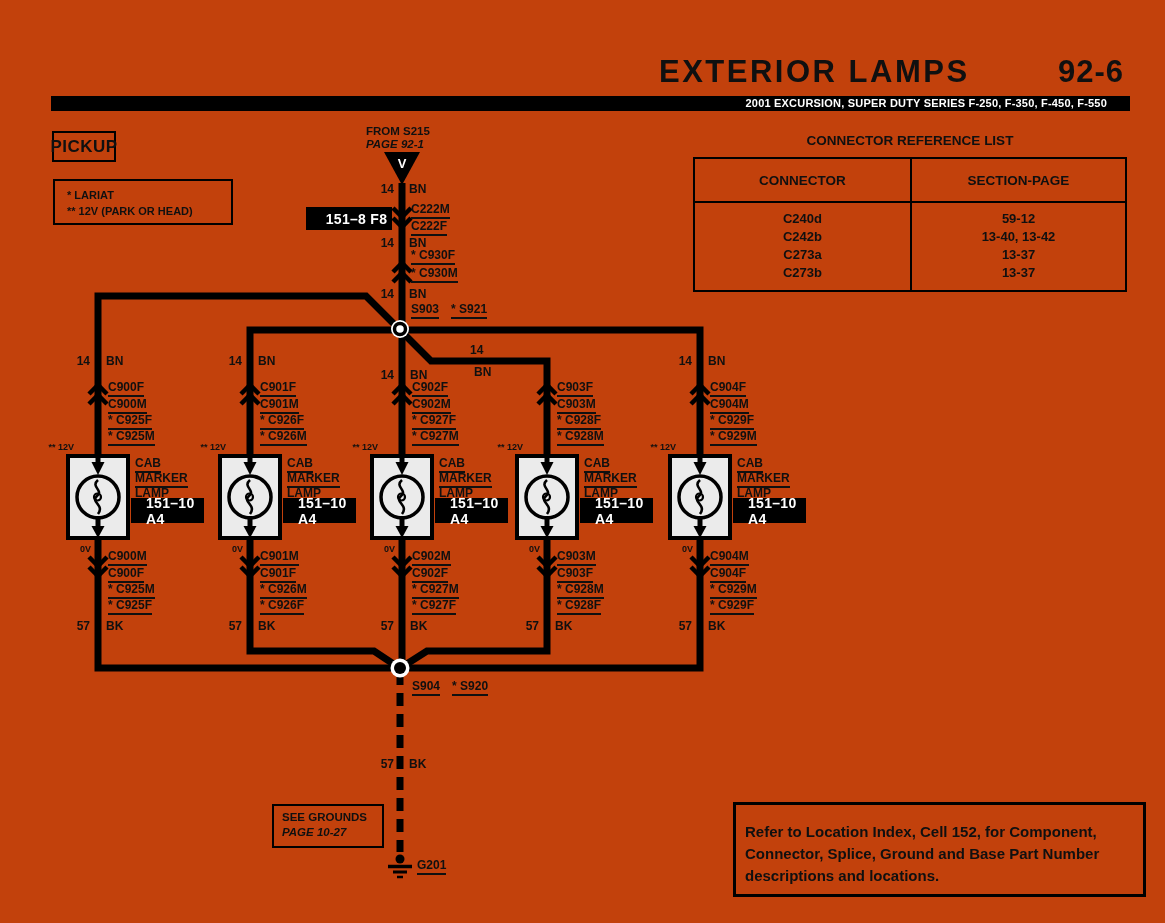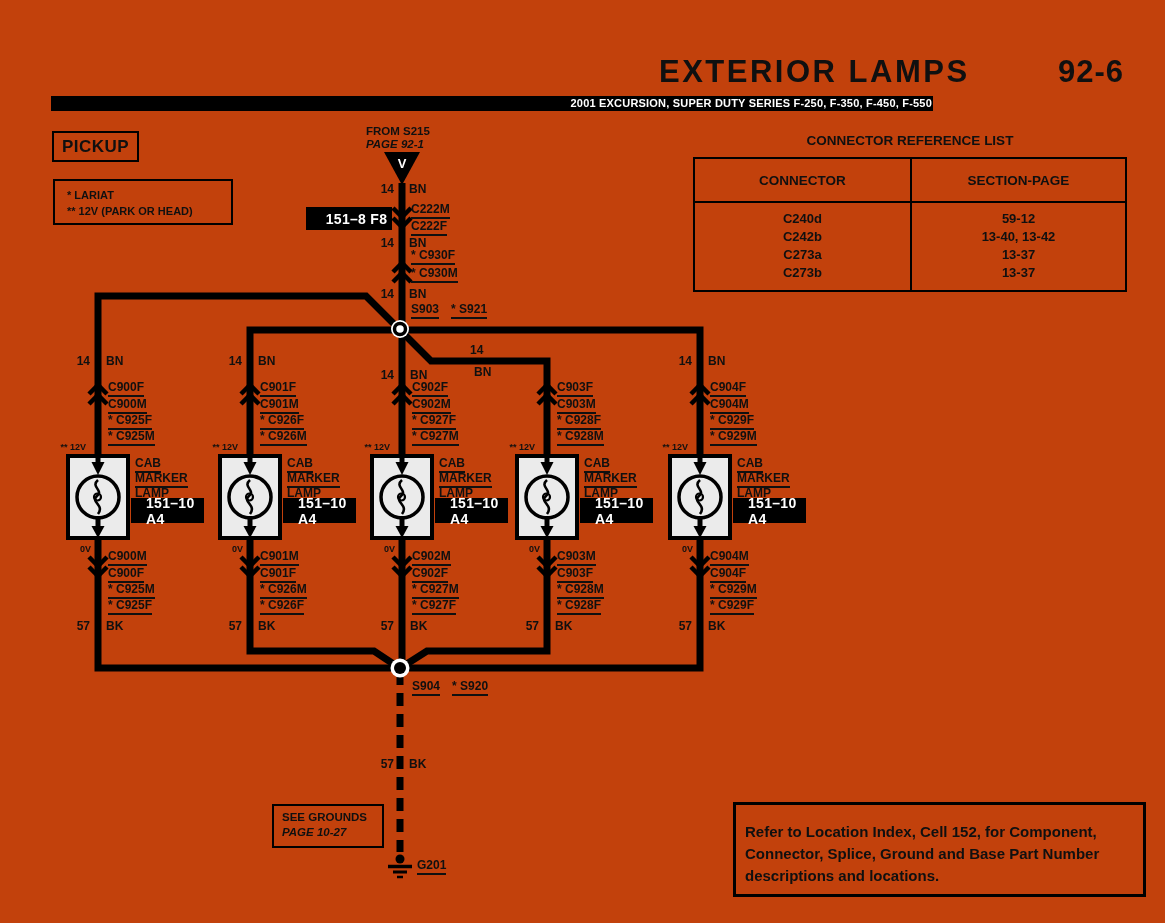--- a/index.html
+++ b/index.html
@@ -15,26 +15,26 @@
   .rt{ text-align:right; }
   .it{ font-style:italic; }
   .sm{ font-size:9px; line-height:10px; }
   .cellbox{ position:absolute; background:#000; color:#fff; font-weight:700;
             font-size:14px; letter-spacing:.3px; display:flex; align-items:center;
             justify-content:center; z-index:3;padding-left:15px; }
 
   
   .title{ left:659px; top:55px; font-size:31px; letter-spacing:2.5px; line-height:33px; }
   .pageno{ left:1038px; top:55px; width:86px; text-align:right; font-size:31px; letter-spacing:1px; line-height:33px; }
-  .modelbar{ position:absolute; left:51px; top:96px; width:882px; height:15px; background:#000;
+  .modelbar{ position:absolute; left:51px; top:96px; width:1079px; height:15px; background:#000;
              color:#fff; font-weight:700; font-size:11px; line-height:15px; text-align:right;
-             padding-right:1px; letter-spacing:.2px; z-index:3; }
-
-  
-  .pickupbox{ position:absolute; left:52px; top:131px; width:87px; height:31px; border:2.5px solid #000;
+             padding-right:23px; letter-spacing:.2px; z-index:3; }
+
+  
+  .pickupbox{ position:absolute; left:52px; top:131px; width:64px; height:31px; border:2.5px solid #000;
               display:flex; align-items:center; justify-content:center; font-weight:700; font-size:17px;
               letter-spacing:.5px; z-index:3;text-align:center; }
   .legendbox{ position:absolute; left:53px; top:179px; width:180px; height:46px; border:2px solid #000;
               padding:6px 0 0 12px; font-weight:700; font-size:11px; line-height:16px; z-index:3; }
 
   
   .rt-title{ position:absolute; left:693px; top:133px; width:434px; text-align:center;
              font-weight:700; font-size:13.5px; z-index:3; }
   .rt-outer{ position:absolute; left:693px; top:157px; width:434px; height:135px; border:2px solid #000; z-index:3; }
   .rt-vdiv{ position:absolute; left:215px; top:0; bottom:0; width:2px; background:#000; }
@@ -49,21 +49,21 @@
   
   .vletter{ left:386px; top:157px; width:32px; text-align:center; color:#fff; font-size:13px; z-index:4; }
 
   
   .branch{ position:absolute; top:340px; width:240px; height:305px; z-index:3; }
   .branch .wg{ left:52px; top:15px; width:40px; text-align:right; }
   .branch .wc{ left:108px; top:15px; }
   .branch.bx3 .wg,.branch.bx3 .wc{ top:29px; }
   .branch .ct0{ left:110px; top:41px; } .branch .ct1{ left:110px; top:58px; }
   .branch .ct2{ left:110px; top:74px; } .branch .ct3{ left:110px; top:90px; }
-  .branch .v12{ left:28px; top:102px; width:60px; text-align:right; }
+  .branch .v12{ left:16px; top:102px; width:60px; text-align:right; }
   .branch .c1{ left:137px; top:117px; } .branch .c2{ left:137px; top:132px; } .branch .c3{ left:137px; top:147px; }
   .branch .cell{ left:133px; top:158px; width:73px; height:25px; }
   .branch .v0{ left:53px; top:204px; width:40px; text-align:right; }
   .branch .cb0{ left:110px; top:210px; } .branch .cb1{ left:110px; top:227px; }
   .branch .cb2{ left:110px; top:243px; } .branch .cb3{ left:110px; top:259px; }
   .branch .bgauge{ left:52px; top:280px; width:40px; text-align:right; }
   .branch .bcolor{ left:108px; top:280px; }
 
   .s903row{ left:411px; top:303px; display:flex; gap:12px; }
   .s904row{ left:412px; top:680px; display:flex; gap:12px; }

